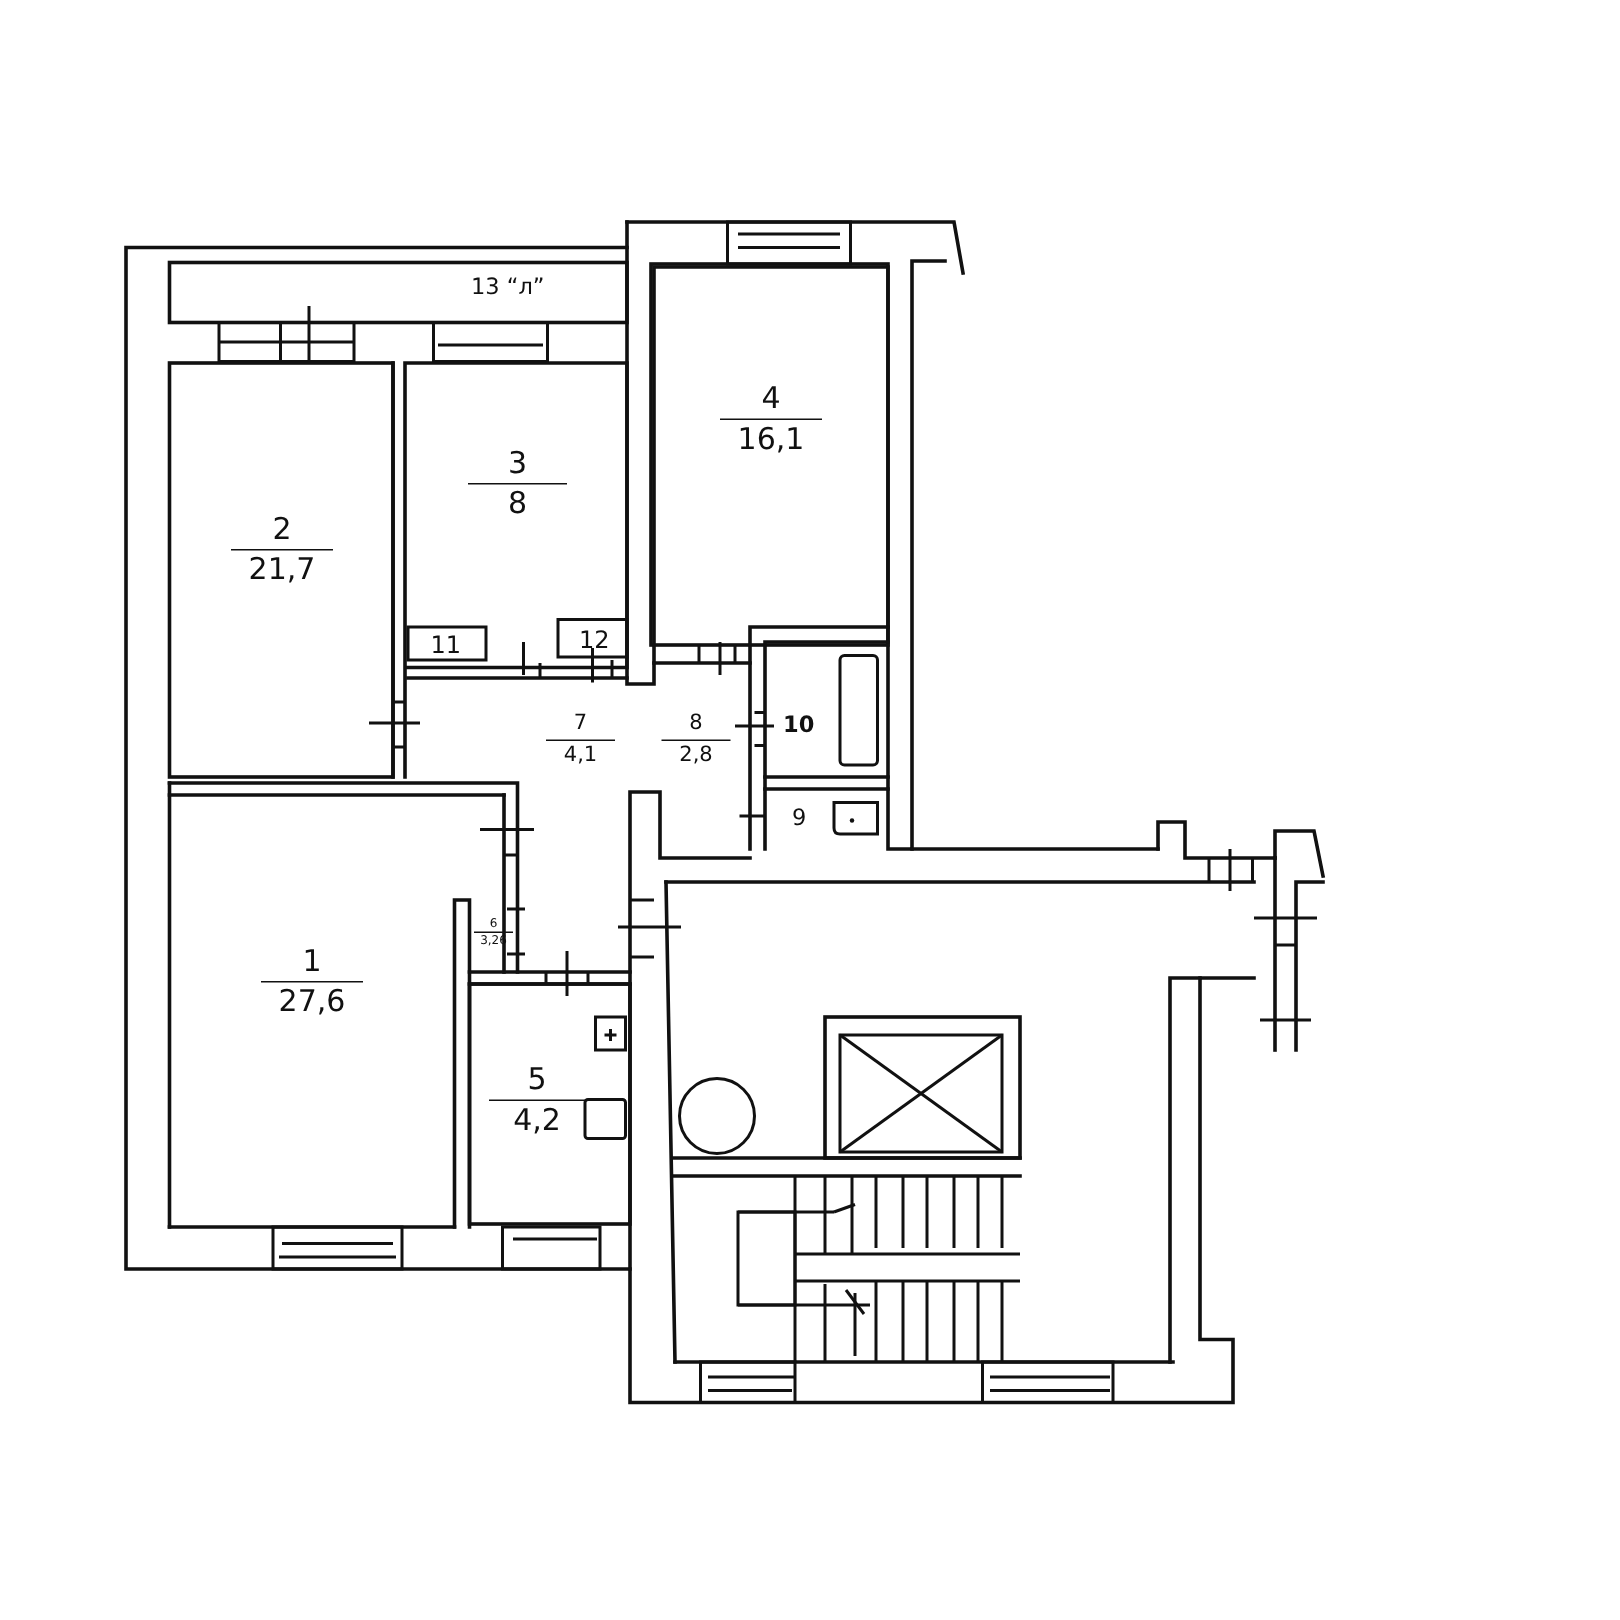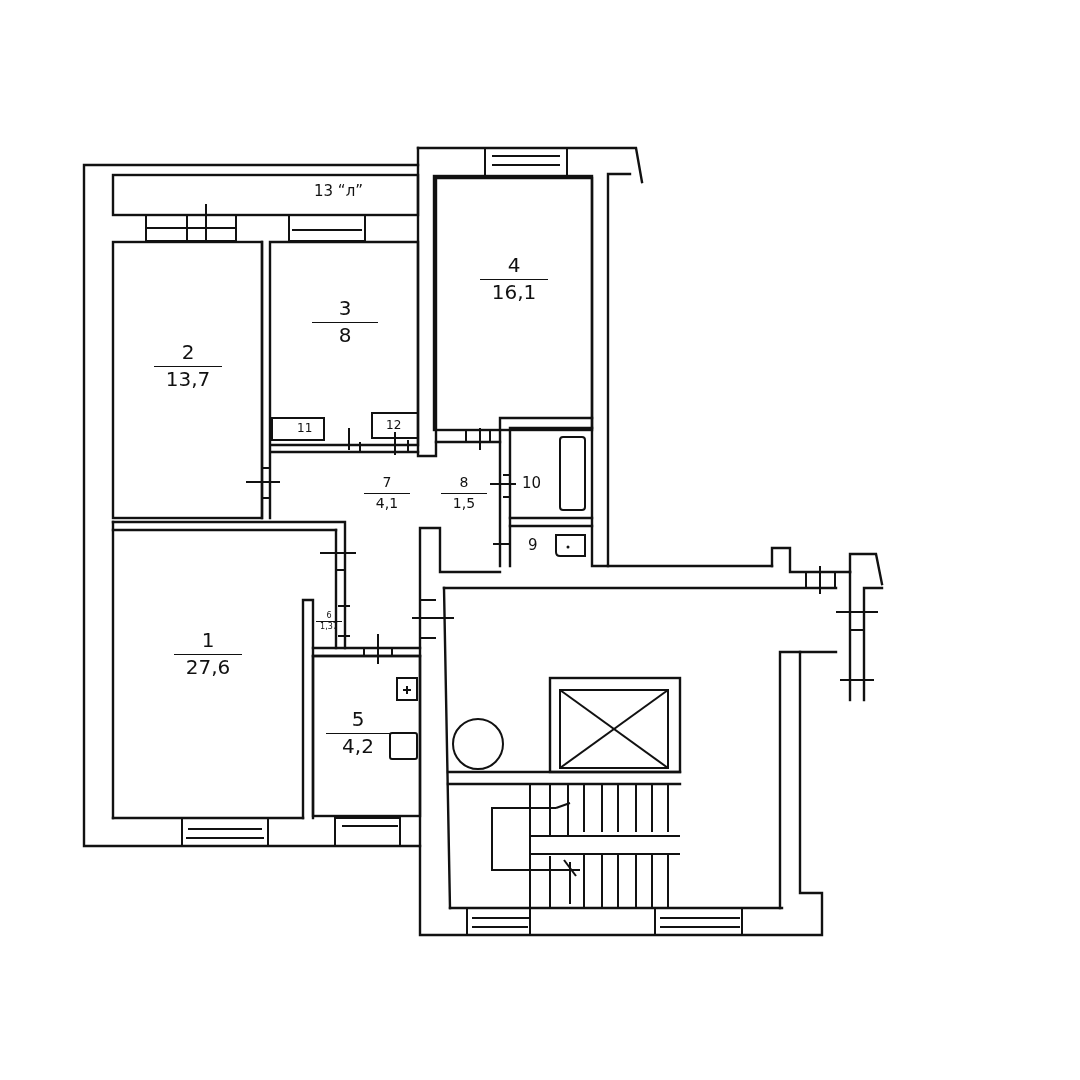--- a/index.html
+++ b/index.html
@@ -183,49 +183,49 @@
 <div class="lbl" style="left:314px; top:184px; font-size:15px;">13 “л”</div>
 
 <div class="frac" style="left:174px; top:630px; width:68px; font-size:20px;">
   <span class="num">1</span>
     <span class="bar"></span>
     <span class="den">27,6</span>
 </div>
 <div class="frac" style="left:154px; top:342px; width:68px; font-size:20px;">
   <span class="num">2</span>
     <span class="bar"></span>
-    <span class="den">13,7</span>
+    <span class="den">21,7</span>
 </div>
 <div class="frac" style="left:312px; top:298px; width:66px; font-size:20px;">
   <span class="num">3</span>
     <span class="bar"></span>
     <span class="den">8</span>
 </div>
 <div class="frac" style="left:480px; top:255px; width:68px; font-size:20px;">
   <span class="num">4</span>
     <span class="bar"></span>
     <span class="den">16,1</span>
 </div>
 <div class="frac" style="left:326px; top:709px; width:64px; font-size:20px;">
   <span class="num">5</span>
     <span class="bar"></span>
     <span class="den">4,2</span>
 </div>
 <div class="frac" style="left:316px; top:612px; width:26px; font-size:8px;">
   <span class="num">6</span>
     <span class="bar" style="margin:1px 0;"></span>
-    <span class="den">1,37</span>
+    <span class="den">3,26</span>
 </div>
 <div class="frac" style="left:364px; top:475px; width:46px; font-size:14px;">
   <span class="num">7</span>
     <span class="bar"></span>
     <span class="den">4,1</span>
 </div>
 <div class="frac" style="left:441px; top:475px; width:46px; font-size:14px;">
   <span class="num">8</span>
     <span class="bar"></span>
-    <span class="den">1,5</span>
+    <span class="den">2,8</span>
 </div>
 
 <div class="lbl" style="left:528px; top:538px; font-size:15px;">9</div>
-<div class="lbl" style="left:522px; top:476px; font-size:15px;">10</div>
-<div class="lbl" style="left:297px; top:422px; font-size:12px;">11</div>
-<div class="lbl" style="left:386px; top:419px; font-size:12px;">12</div>
+<div class="lbl" style="left:522px; top:476px; font-size:15px;font-weight:bold;">10</div>
+<div class="lbl" style="left:287px; top:422px; font-size:16px;">11</div>
+<div class="lbl" style="left:386px; top:419px; font-size:16px;">12</div>
 
 </body></html>

